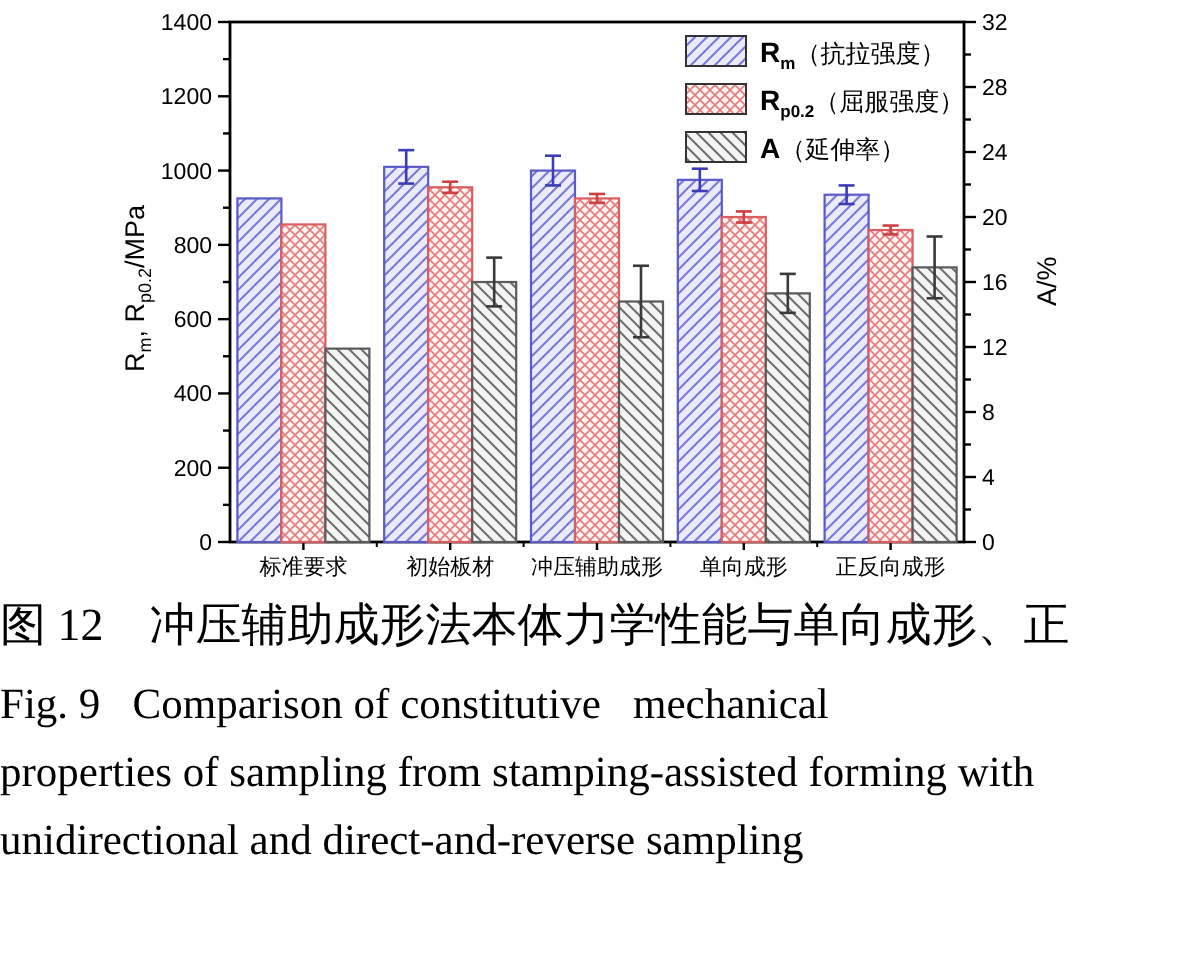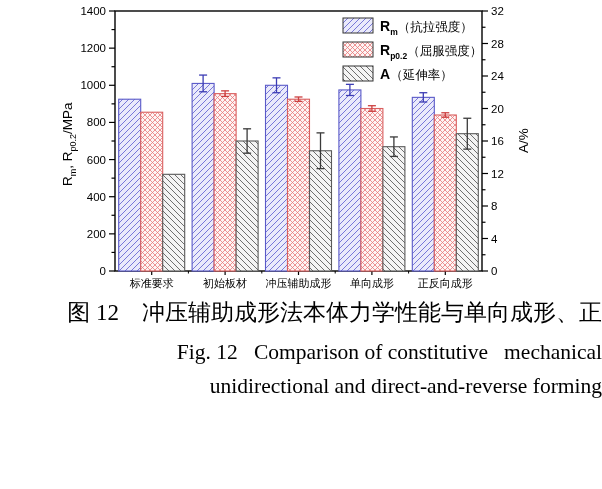--- a/index.html
+++ b/index.html
@@ -2,21 +2,21 @@
 <html><head>
 <meta charset="utf-8">
 <style>
   * { margin: 0; padding: 0; box-sizing: border-box; }
   html, body { background: #fff; }
   body { width: 602px; height: 489px; overflow: hidden;
          font-family: "Liberation Serif", serif; color: #111; }
   .figure-wrap { width: 602px; height: 489px; background: #fff; position: relative; }
   .chart-area { position: absolute; left: 0; top: 0; width: 602px; height: 296px; }
   svg text { font-family: "Liberation Sans", sans-serif; }
-  .captions { position: absolute; left: 0; top: 294px; width: 602px; text-align: right; }
+  .captions { position: absolute; left: 0; top: 294px; width: 602px; text-align: left; }
   .cap-zh { font-size: 23px; line-height: 37px; color: #000;
             font-family: "Liberation Serif", serif; white-space: pre; }
   .cap-en { font-size: 21.5px; line-height: 34px; color: #000;
             font-family: "Liberation Serif", serif; white-space: pre; }
   .cap-en-block { margin-top: 4px; }
 </style>
 </head>
 <body>
 
 <div class="figure-wrap">
@@ -161,18 +161,19 @@
           <text x="380" y="79" font-size="13" fill="#000"><tspan font-weight="bold" font-size="14">A</tspan><tspan font-size="12.5" dy="0">（延伸率）</tspan></text>
           <text x="72" y="186" font-size="13.5" fill="#000" transform="rotate(-90 72 186)"><tspan font-size="13.5" dy="0">R</tspan><tspan font-size="9" dy="3.5">m</tspan><tspan font-size="13.5" dy="-3.5">, R</tspan><tspan font-size="9" dy="3.5">p0.2</tspan><tspan font-size="13.5" dy="-3.5">/MPa</tspan></text>
           <text x="528" y="153" font-size="13.5" fill="#000" transform="rotate(-90 528 153)">A/%</text>
         </g>
     </svg>
   </div>
 
   <div class="captions">
     <div class="cap-zh">图 12　冲压辅助成形法本体力学性能与单向成形、正</div>
     <div class="cap-en-block">
-      <div class="cap-en">Fig. 12   Comparison of constitutive   mechanical</div>
-      <div class="cap-en">unidirectional and direct-and-reverse forming</div>
+      <div class="cap-en">Fig. 9   Comparison of constitutive   mechanical</div>
+      <div class="cap-en">properties of sampling from stamping-assisted forming with</div>
+      <div class="cap-en">unidirectional and direct-and-reverse sampling</div>
     </div>
   </div>
 
 </div>
 
 </body></html>

